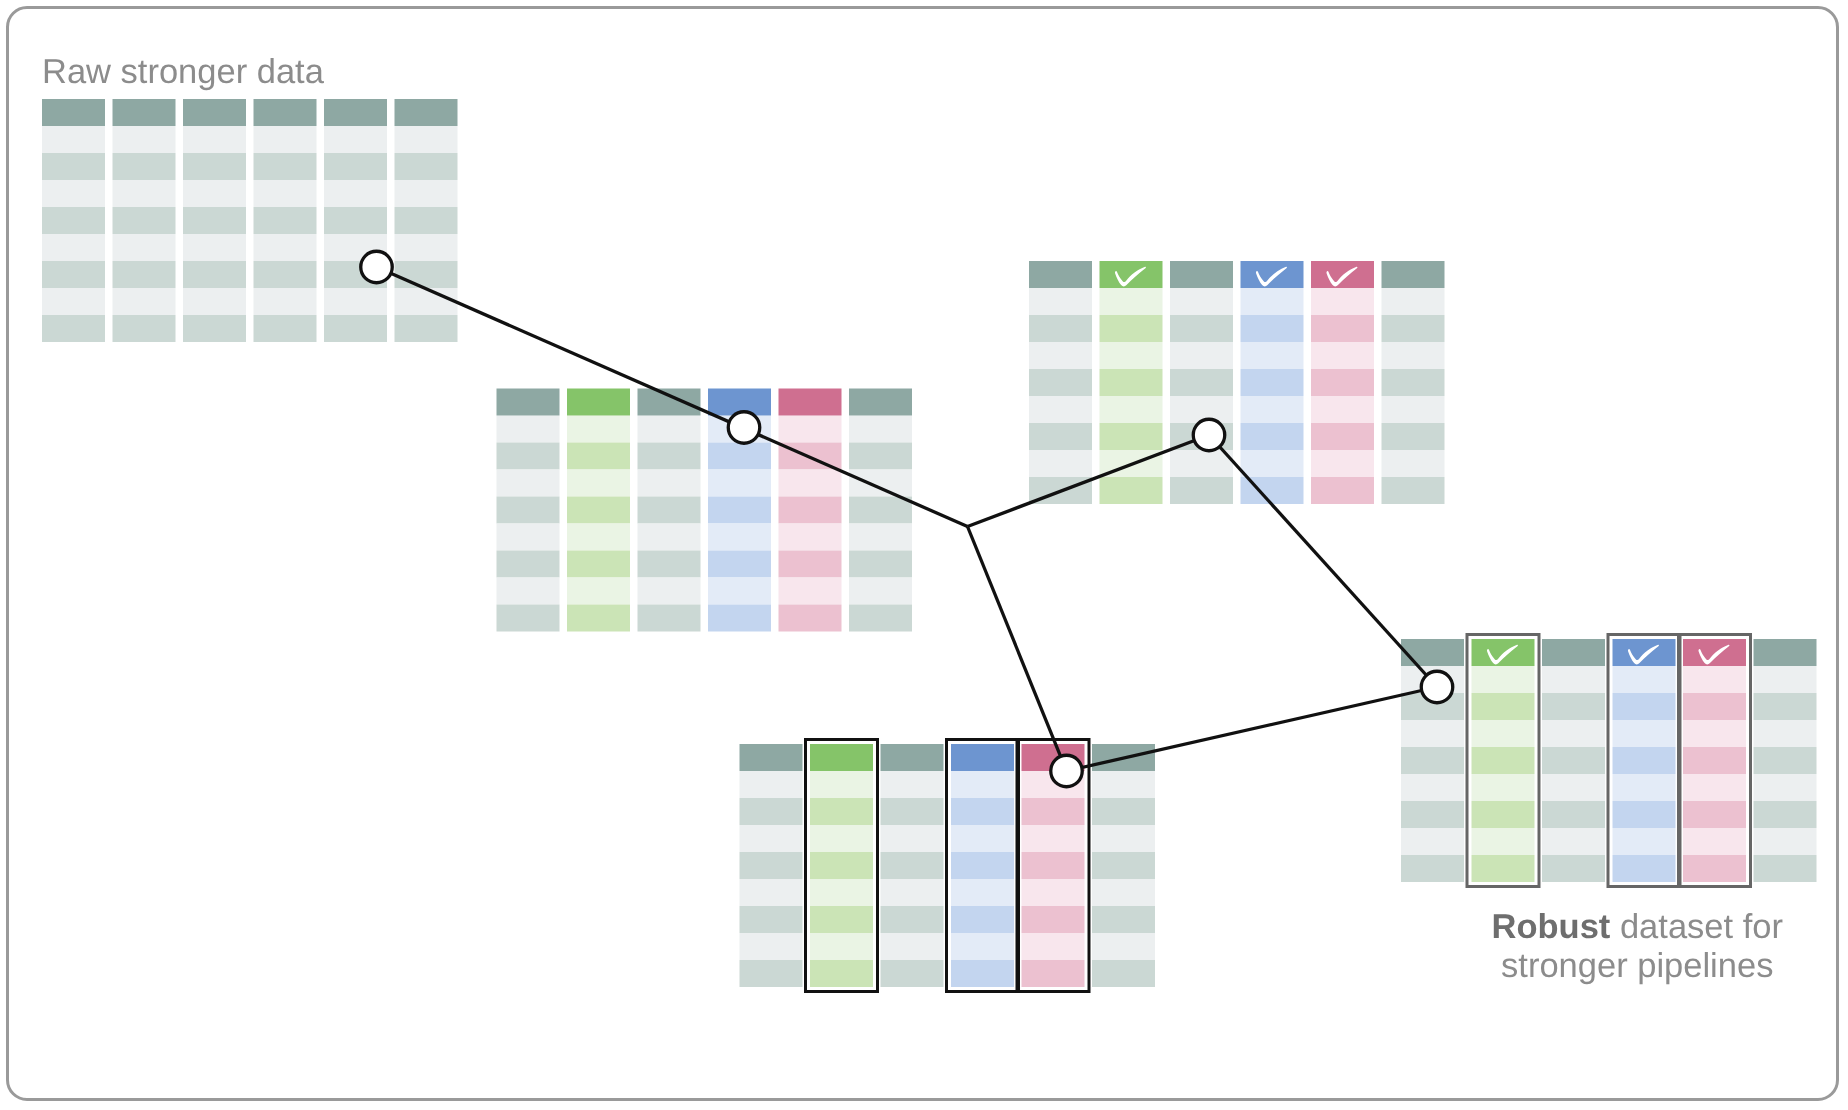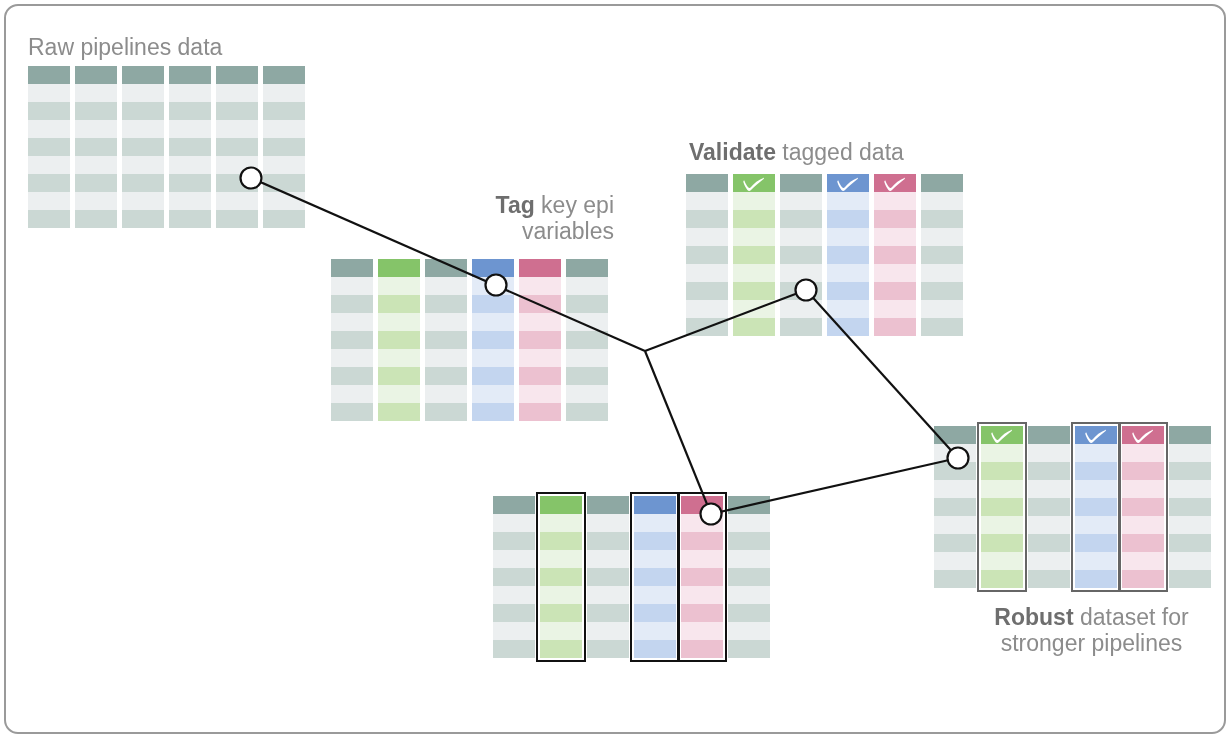--- a/index.html
+++ b/index.html
@@ -94,21 +94,21 @@
           <div class="cell" style="height: 18px; background: rgb(236, 239, 240);"></div>
           <div class="cell" style="height: 18px; background: rgb(203, 216, 212);"></div>
           <div class="cell" style="height: 18px; background: rgb(236, 239, 240);"></div>
           <div class="cell" style="height: 18px; background: rgb(203, 216, 212);"></div>
           <div class="cell" style="height: 18px; background: rgb(236, 239, 240);"></div>
           <div class="cell" style="height: 18px; background: rgb(203, 216, 212);"></div>
           <div class="cell" style="height: 18px; background: rgb(236, 239, 240);"></div>
           <div class="cell" style="height: 18px; background: rgb(203, 216, 212);"></div>
         </div>
       </div>
-      <div class="caption" style="left: 22px; top: 28px; width: 400px; text-align: left;"><span>Raw pipelines data</span></div>
+      <div class="caption" style="left: 22px; top: 28px; width: 400px; text-align: left;"><span>Raw stronger data</span></div>
       <div class="tbl" style="left: 325px; top: 253px;">
         <div class="col" style="width: 42px; margin-right: 5px;">
           <div class="cell hdr" style="height: 18px; background: rgb(142, 168, 163);"></div>
           <div class="cell" style="height: 18px; background: rgb(236, 239, 240);"></div>
           <div class="cell" style="height: 18px; background: rgb(203, 216, 212);"></div>
           <div class="cell" style="height: 18px; background: rgb(236, 239, 240);"></div>
           <div class="cell" style="height: 18px; background: rgb(203, 216, 212);"></div>
           <div class="cell" style="height: 18px; background: rgb(236, 239, 240);"></div>
           <div class="cell" style="height: 18px; background: rgb(203, 216, 212);"></div>
           <div class="cell" style="height: 18px; background: rgb(236, 239, 240);"></div>
@@ -163,22 +163,20 @@
           <div class="cell" style="height: 18px; background: rgb(236, 239, 240);"></div>
           <div class="cell" style="height: 18px; background: rgb(203, 216, 212);"></div>
           <div class="cell" style="height: 18px; background: rgb(236, 239, 240);"></div>
           <div class="cell" style="height: 18px; background: rgb(203, 216, 212);"></div>
           <div class="cell" style="height: 18px; background: rgb(236, 239, 240);"></div>
           <div class="cell" style="height: 18px; background: rgb(203, 216, 212);"></div>
           <div class="cell" style="height: 18px; background: rgb(236, 239, 240);"></div>
           <div class="cell" style="height: 18px; background: rgb(203, 216, 212);"></div>
         </div>
       </div>
-      <div class="caption" style="left: 330px; top: 186px; width: 278px; text-align: right;"><b>Tag</b><span> key epi
-variables</span></div>
       <div class="tbl" style="left: 680px; top: 168px;">
         <div class="col" style="width: 42px; margin-right: 5px;">
           <div class="cell hdr" style="height: 18px; background: rgb(142, 168, 163);"></div>
           <div class="cell" style="height: 18px; background: rgb(236, 239, 240);"></div>
           <div class="cell" style="height: 18px; background: rgb(203, 216, 212);"></div>
           <div class="cell" style="height: 18px; background: rgb(236, 239, 240);"></div>
           <div class="cell" style="height: 18px; background: rgb(203, 216, 212);"></div>
           <div class="cell" style="height: 18px; background: rgb(236, 239, 240);"></div>
           <div class="cell" style="height: 18px; background: rgb(203, 216, 212);"></div>
           <div class="cell" style="height: 18px; background: rgb(236, 239, 240);"></div>
@@ -251,21 +249,20 @@
           <div class="cell" style="height: 18px; background: rgb(236, 239, 240);"></div>
           <div class="cell" style="height: 18px; background: rgb(203, 216, 212);"></div>
           <div class="cell" style="height: 18px; background: rgb(236, 239, 240);"></div>
           <div class="cell" style="height: 18px; background: rgb(203, 216, 212);"></div>
           <div class="cell" style="height: 18px; background: rgb(236, 239, 240);"></div>
           <div class="cell" style="height: 18px; background: rgb(203, 216, 212);"></div>
           <div class="cell" style="height: 18px; background: rgb(236, 239, 240);"></div>
           <div class="cell" style="height: 18px; background: rgb(203, 216, 212);"></div>
         </div>
       </div>
-      <div class="caption" style="left: 683px; top: 133px; width: 400px; text-align: left;"><b>Validate</b><span> tagged data</span></div>
       <div class="tbl" style="left: 487px; top: 490px;">
         <div class="col" style="width: 42px; margin-right: 5px;">
           <div class="cell hdr" style="height: 18px; background: rgb(142, 168, 163);"></div>
           <div class="cell" style="height: 18px; background: rgb(236, 239, 240);"></div>
           <div class="cell" style="height: 18px; background: rgb(203, 216, 212);"></div>
           <div class="cell" style="height: 18px; background: rgb(236, 239, 240);"></div>
           <div class="cell" style="height: 18px; background: rgb(203, 216, 212);"></div>
           <div class="cell" style="height: 18px; background: rgb(236, 239, 240);"></div>
           <div class="cell" style="height: 18px; background: rgb(203, 216, 212);"></div>
           <div class="cell" style="height: 18px; background: rgb(236, 239, 240);"></div>

